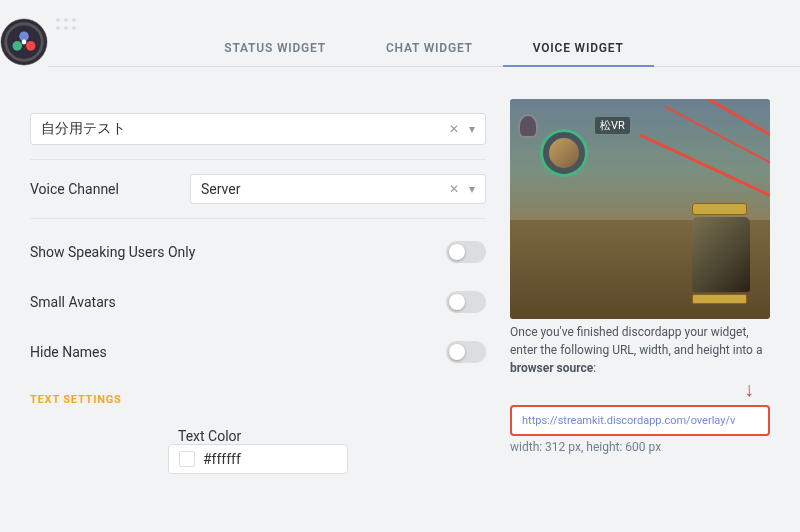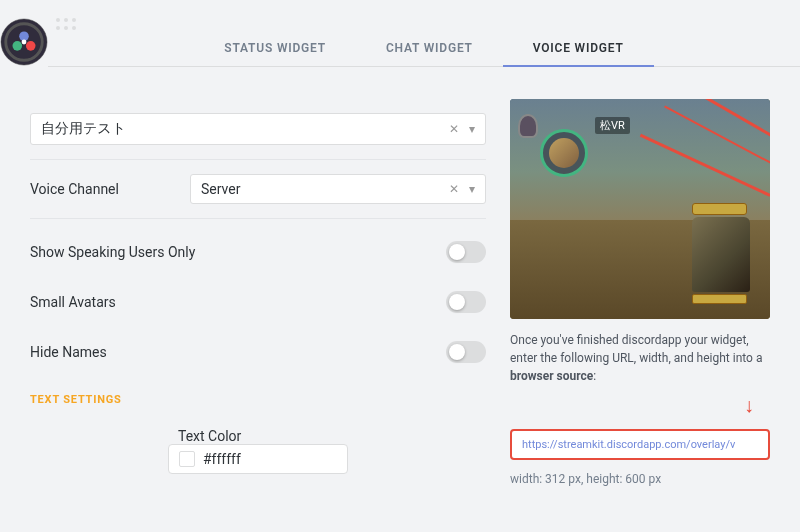--- a/index.html
+++ b/index.html
@@ -188,21 +188,21 @@
       font-size: 14px;
       color: #2e3338;
       min-width: 180px;
     }
 
     
     .right-panel {
       width: 260px;
       display: flex;
       flex-direction: column;
-      gap: 12px;
+      gap: 4px;
       flex-shrink: 0;
     }
 
     .preview-image {
       width: 100%;
       height: 220px;
       background: linear-gradient(135deg, #2c3e50 0%, #3d5165 30%, #7b8f6e 60%, #c4a35a 100%);
       border-radius: 4px;
       position: relative;
       overflow: hidden;

